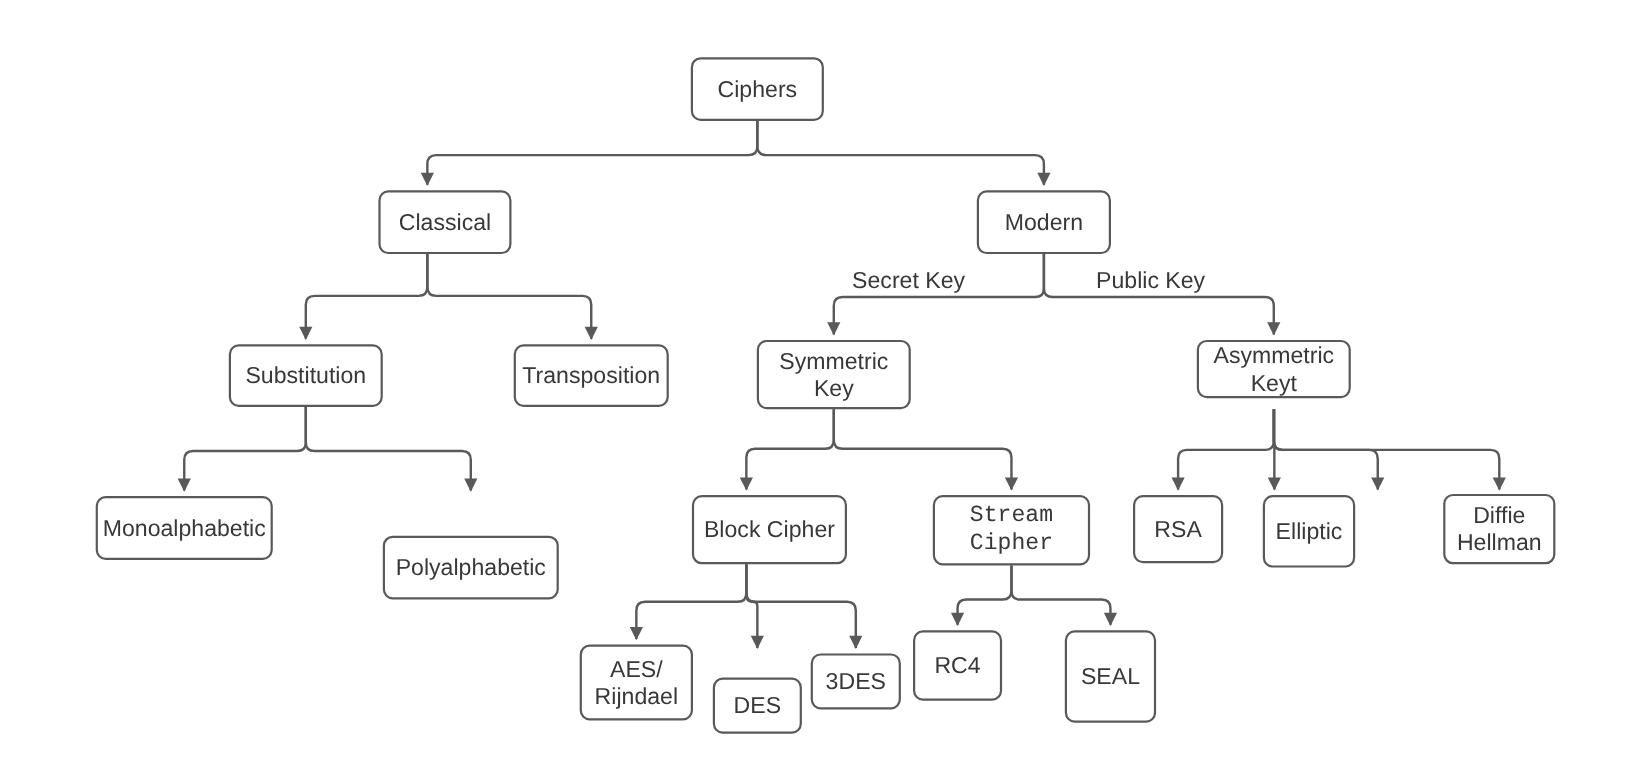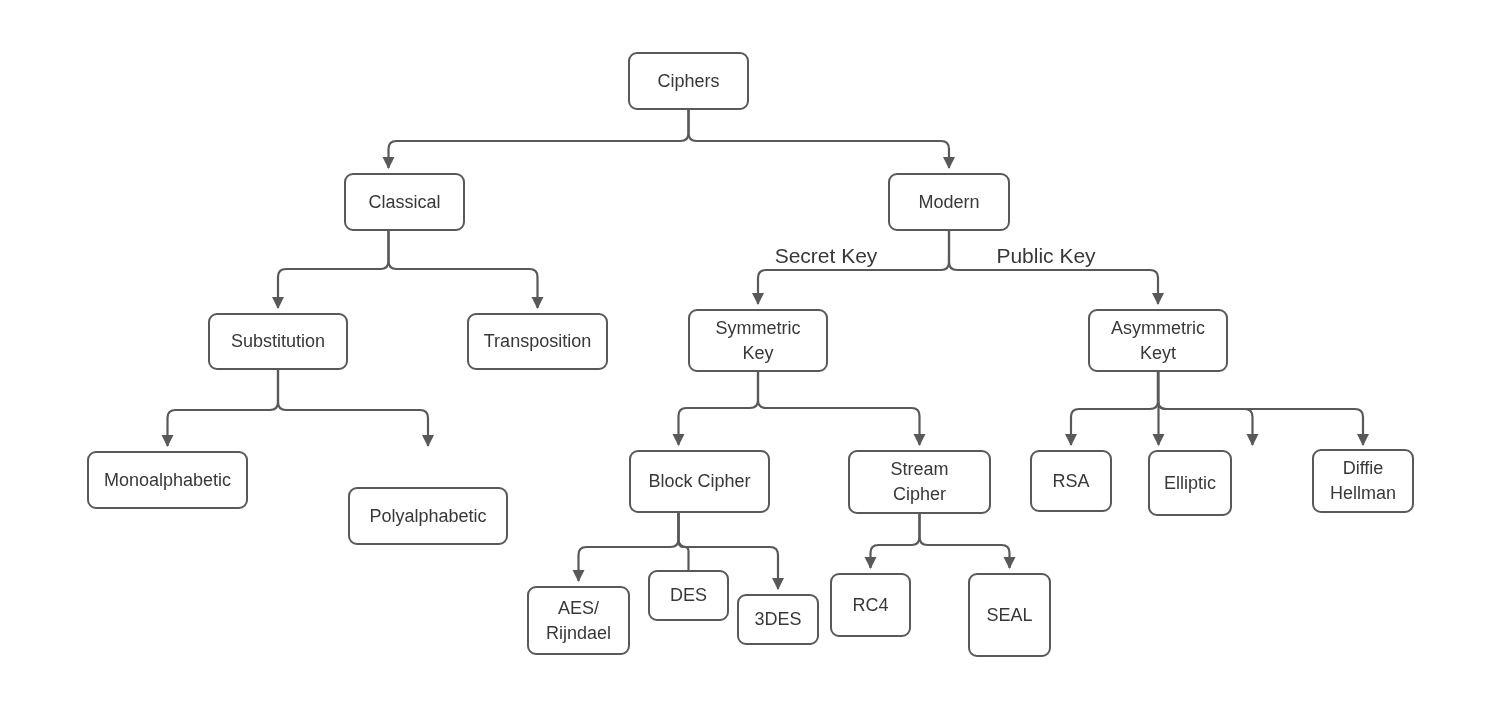--- a/index.html
+++ b/index.html
@@ -34,21 +34,21 @@
   .node {
     position: absolute;
     display: flex;
     align-items: center;
     justify-content: center;
     text-align: center;
     background: var(--background-color);
     border: 2.5px solid var(--stroke-color);
     border-radius: 9px;
     color: var(--text-color);
-    font-size: 18px;
+    font-size: 21px;
     line-height: 25px;
     white-space: pre-line;
   }
   .edge-label {
     position: absolute;
     transform: translateX(-50%);
     color: var(--text-color);
     font-size: 21px;
     line-height: 24px;
     white-space: nowrap;
@@ -105,44 +105,44 @@
 
   <div class="edge-label" style="left:1046px; top:244px;">Public Key</div>
 
   <div class="node" style="left:208px; top:313px; width:140px; height:57px;">Substitution</div>
 
   <div class="node" style="left:467px; top:313px; width:141px; height:57px;">Transposition</div>
 
   <div class="node" style="left:688px; top:309px; width:140px; height:63px;">Symmetric
 Key</div>
 
-  <div class="node" style="left:1088px; top:309px; width:140px; height:63px;">Asymmetric
+  <div class="node" style="left:1088px; top:309px; width:140px; height:53px;">Asymmetric
 Keyt</div>
 
   <div class="node" style="left:87px; top:451px; width:161px; height:58px;">Monoalphabetic</div>
 
   <div class="node" style="left:348px; top:451px; width:160px; height:58px;margin-top:36px;">Polyalphabetic</div>
 
   <div class="node" style="left:629px; top:450px; width:141px; height:63px;">Block Cipher</div>
 
-  <div class="node" style="left:848px; top:450px; width:143px; height:64px;">Stream
+  <div class="node" style="left:848px; top:450px; width:143px; height:64px;font-family:Liberation Mono, monospace;">Stream
 Cipher</div>
 
   <div class="node" style="left:1030px; top:450px; width:82px; height:62px;">RSA</div>
 
   <div class="node" style="left:1120px; top:450px; width:84px; height:66px;margin-left:28px;">Elliptic</div>
 
 
   <div class="node" style="left:1312px; top:449px; width:102px; height:64px;">Diffie
 Hellman</div>
 
   <div class="node" style="left:527px; top:586px; width:103px; height:69px;">AES/
 Rijndael</div>
 
-  <div class="node" style="left:648px; top:570px; width:81px; height:51px;">DES</div>
+  <div class="node" style="left:648px; top:616px; width:81px; height:51px;">DES</div>
 
   <div class="node" style="left:737px; top:594px; width:82px; height:51px;">3DES</div>
 
   <div class="node" style="left:830px; top:573px; width:81px; height:64px;">RC4</div>
 
   <div class="node" style="left:968px; top:573px; width:83px; height:84px;">SEAL</div>
 
 </div>
 
 </body></html>

